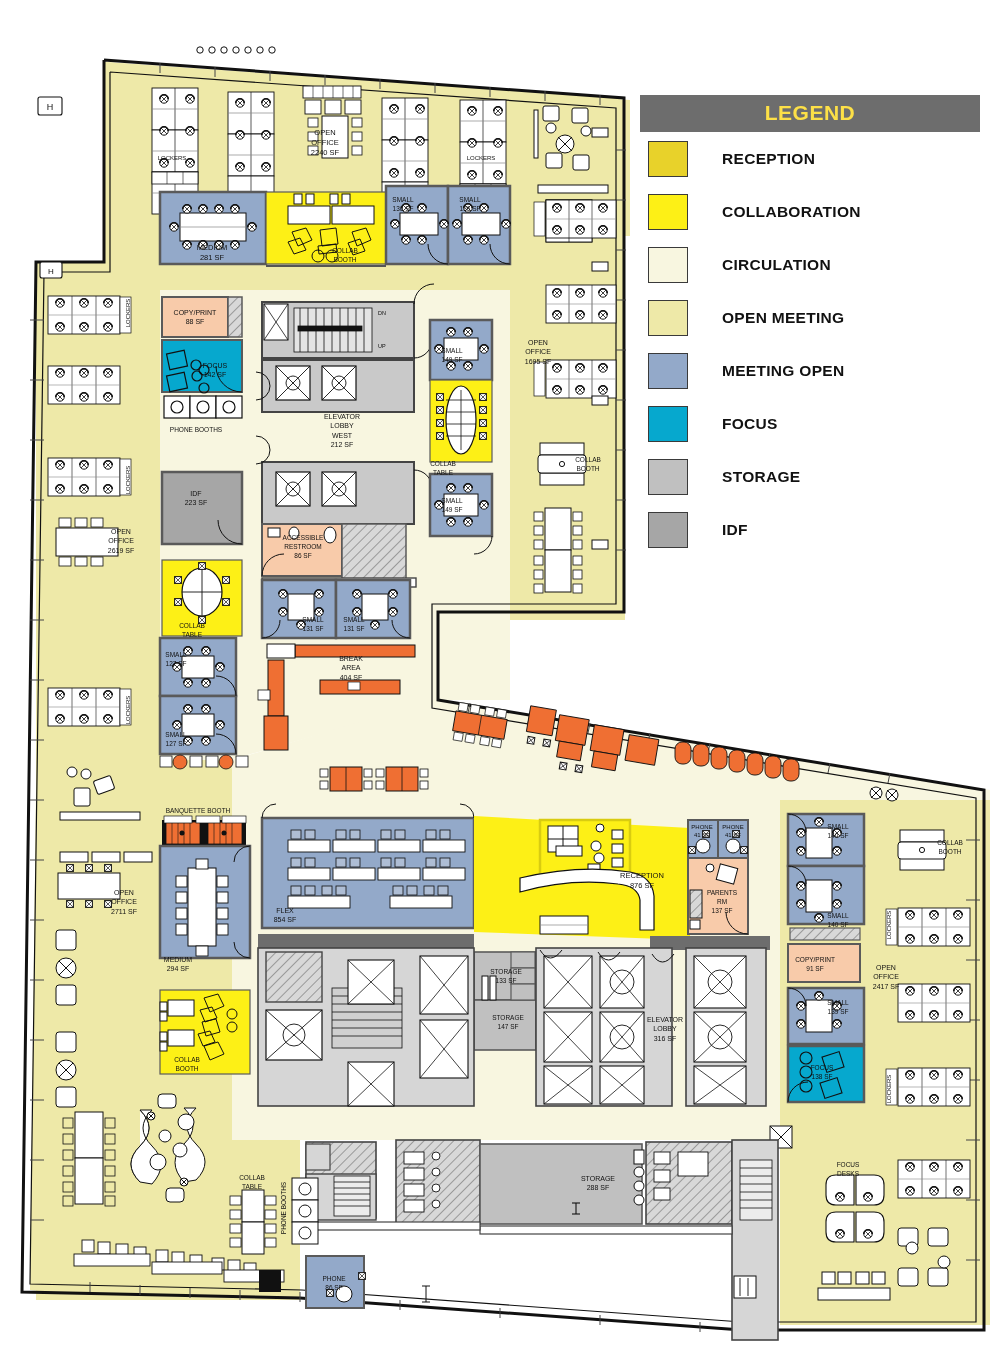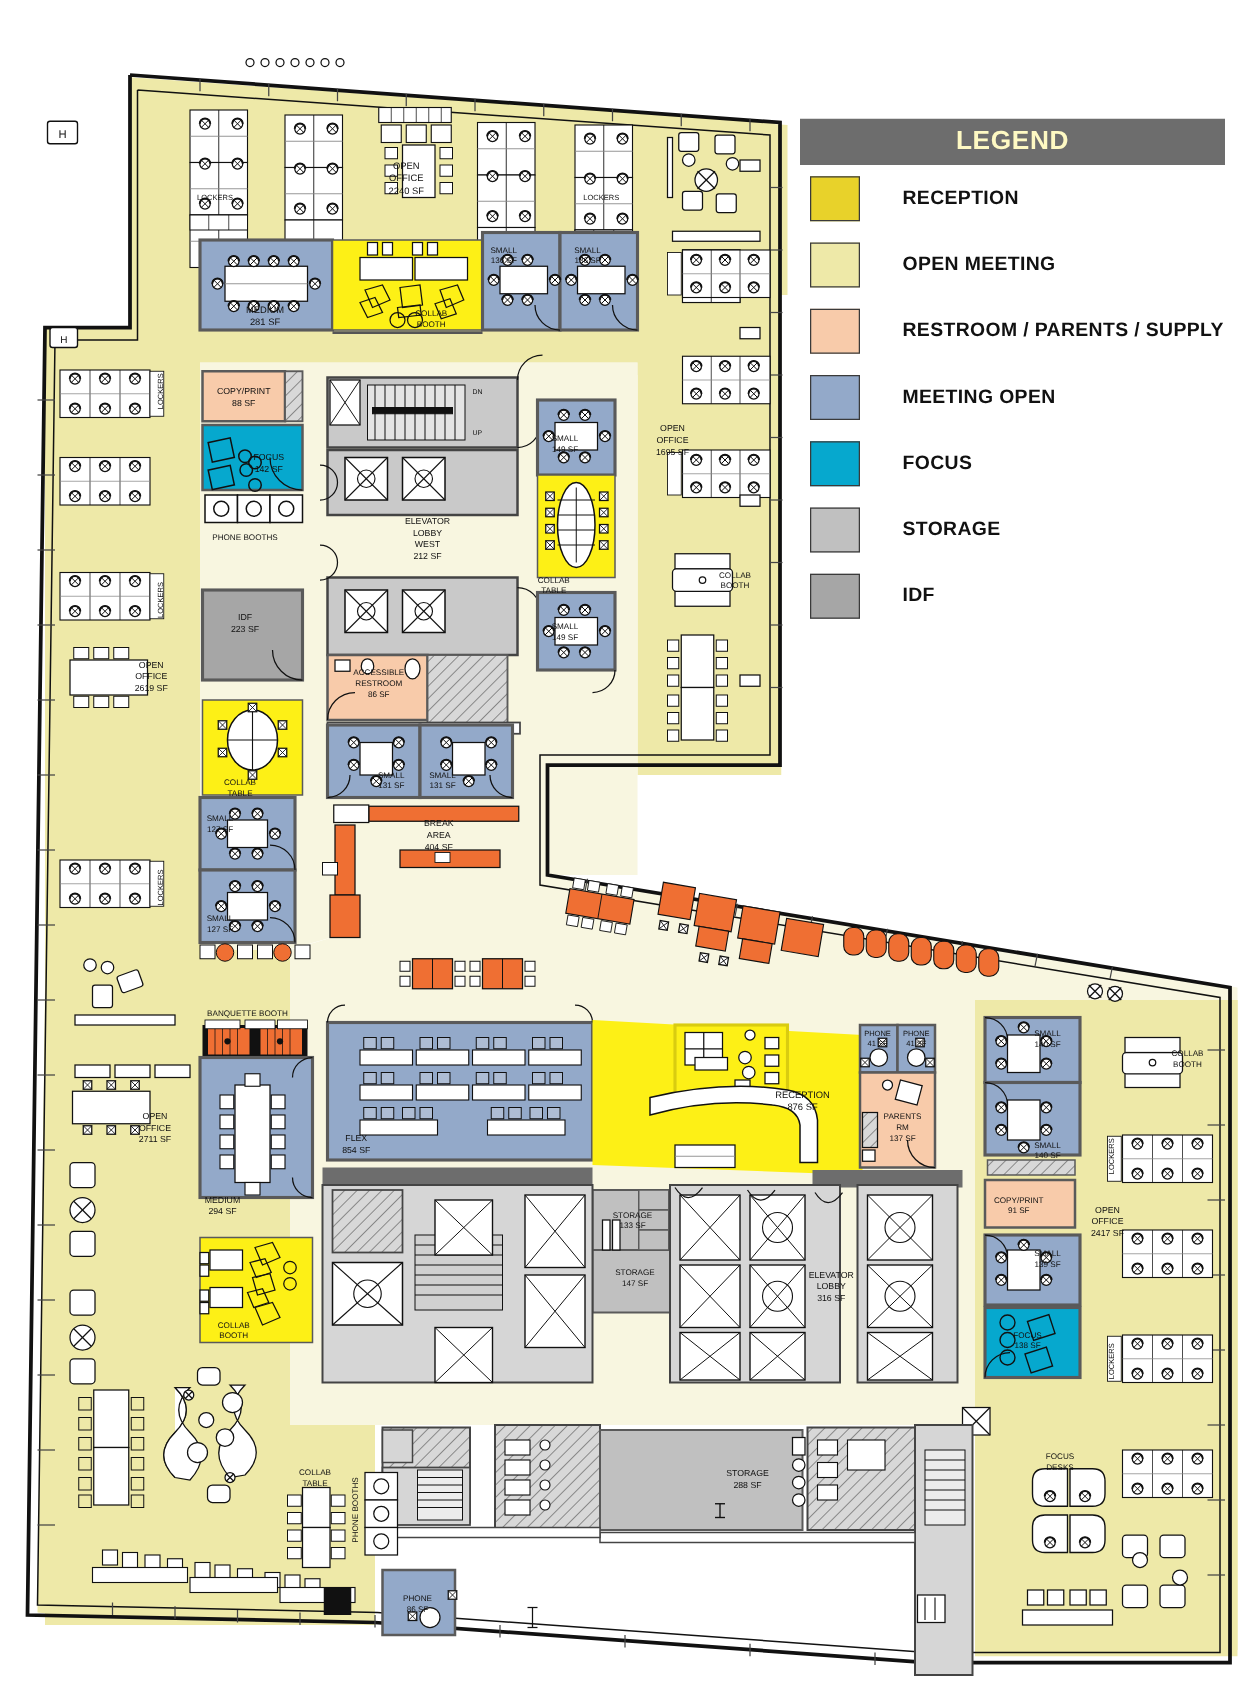--- a/index.html
+++ b/index.html
@@ -1,21 +1,21 @@
 <!DOCTYPE html>
 <html><head>
 <meta charset="utf-8">
 <style>
   html,body{margin:0;padding:0;background:#ffffff;}
   body{width:1000px;height:1356px;position:relative;overflow:hidden;
        font-family:"Liberation Sans", sans-serif;}
 
   
   #legend{position:absolute;left:640px;top:95px;width:340px;}
-  #legend-title{background:#6d6d6d;color:#fef9c3;font-weight:bold;font-size:21px;
+  #legend-title{background:#6d6d6d;color:#fde047;font-weight:bold;font-size:21px;
       letter-spacing:.5px;text-align:center;padding:6px 0 7px;}
   .legend-row{display:flex;align-items:center;height:53px;}
   .legend-swatch{width:38px;height:34px;border:1px solid #3a3a3a;margin-left:8px;flex:0 0 auto;}
   .legend-label{margin-left:34px;font-size:15.5px;font-weight:bold;color:#111;letter-spacing:.3px;}
 
   
   #plan{position:absolute;left:0;top:0;width:1000px;height:1356px;}
   #plan svg{display:block;}
 
   
@@ -1363,26 +1363,30 @@
 </div>
 
 <div id="legend">
   <div id="legend-title">LEGEND</div>
   <div id="legend-rows">
       <div class="legend-row">
         <div class="legend-swatch" style="background: rgb(232, 210, 42);"></div>
         <div class="legend-label">RECEPTION</div>
       </div>
       <div class="legend-row">
+        <div class="legend-swatch" style="background: rgb(253, 240, 22);"></div>
+        <div class="legend-label">COLLABORATION</div>
+      </div>
+      <div class="legend-row">
+        <div class="legend-swatch" style="background: rgb(248, 246, 224);"></div>
+        <div class="legend-label">CIRCULATION</div>
+      </div>
+      <div class="legend-row">
         <div class="legend-swatch" style="background: rgb(238, 233, 168);"></div>
         <div class="legend-label">OPEN MEETING</div>
-      </div>
-      <div class="legend-row">
-        <div class="legend-swatch" style="background: rgb(248, 203, 170);"></div>
-        <div class="legend-label">RESTROOM / PARENTS / SUPPLY</div>
       </div>
       <div class="legend-row">
         <div class="legend-swatch" style="background: rgb(147, 169, 201);"></div>
         <div class="legend-label">MEETING OPEN</div>
       </div>
       <div class="legend-row">
         <div class="legend-swatch" style="background: rgb(6, 168, 206);"></div>
         <div class="legend-label">FOCUS</div>
       </div>
       <div class="legend-row">

